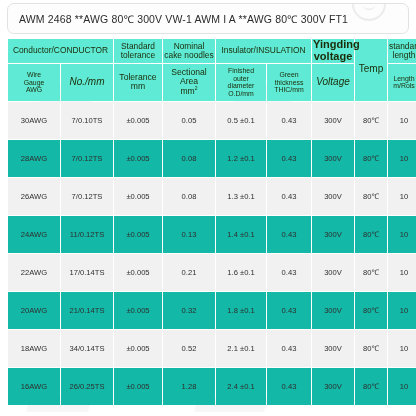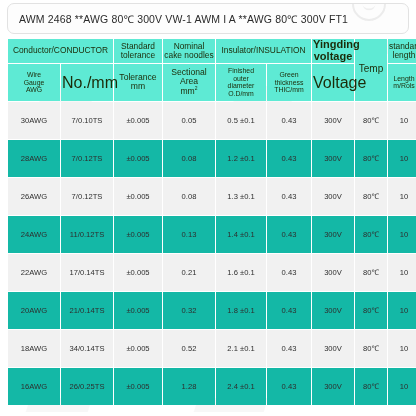--- a/index.html
+++ b/index.html
@@ -94,21 +94,21 @@
     font-size: 8.4px;
     font-weight: normal;
   }
   th.grp.big { font-size: 10px; }
   th.sub {
     height: 37px;
     font-size: 6.9px;
     font-weight: normal;
   }
   th.sub.med { font-size: 8.6px; font-weight: normal; }
-  th.sub.lg  { font-size: 16px; font-weight: normal; }
+  th.sub.lg  { font-size: 10px; font-weight: normal; font-style: italic; }
   th.tall-temp {
     font-size: 13.5px;
     font-weight: normal;
   }
   th.yd { font-weight: bold; font-size: 11px; }
 
   
   tbody td {
     height: 37px;
     font-size: 7.6px;

